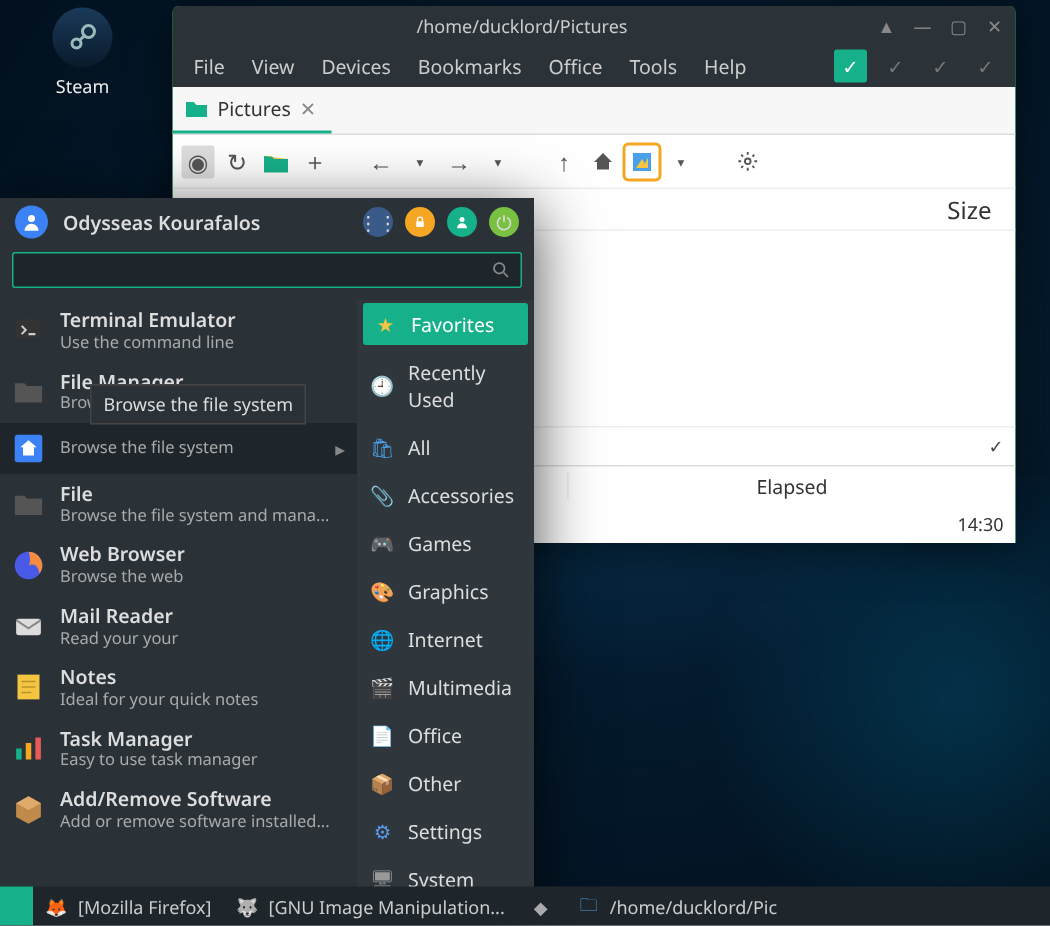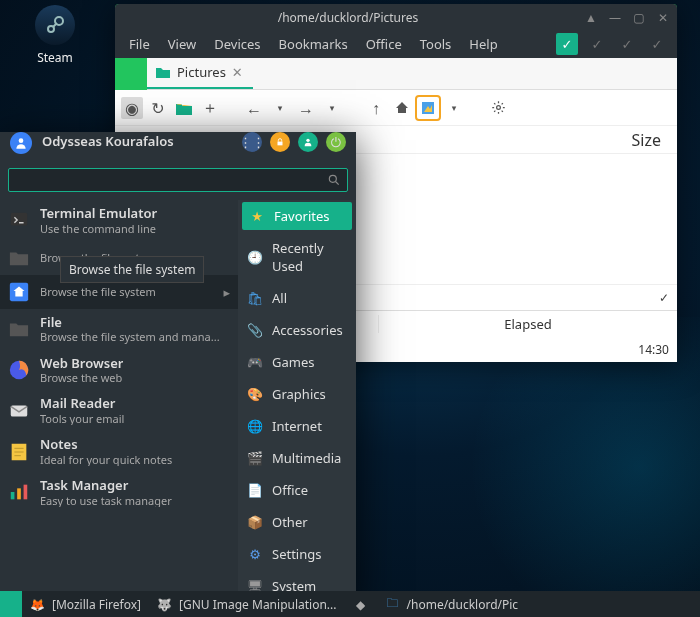--- a/index.html
+++ b/index.html
@@ -17,21 +17,21 @@
   
   .fm-window { position:absolute; top:4px; left:115px; width:562px; height:auto; background:#22c55e; border-radius:4px 4px 0 0; box-shadow:0 4px 30px rgba(0,0,0,0.5); overflow:hidden; }
   .fm-titlebar { height:26px; background:#2b3238; display:flex; align-items:center; padding:0 6px; color:#ccc; font-size:12px; }
   .fm-titlebar .path { flex:1; text-align:center; }
   .fm-titlebar .ctrl { width:16px; height:16px; display:flex; align-items:center; justify-content:center; margin-left:8px; color:#888; cursor:default; }
   .fm-menubar { height:28px; background:#2b3238; display:flex; align-items:center; padding:0 6px; color:#ccc; font-size:13px; gap:2px; }
   .fm-menubar .mi { padding:4px 8px; }
   .fm-menubar .spacer { flex:1; }
   .fm-menubar .btn-check { width:22px; height:22px; display:flex; align-items:center; justify-content:center; margin:0 3px; border-radius:2px; color:#777; }
   .fm-menubar .btn-check.active { background:#16b18a; color:#fff; }
-  .fm-tabbar { height:32px; background:#f7f7f7; display:flex; align-items:flex-end; border-bottom:1px solid #ddd;margin-left:32px; }
+  .fm-tabbar { height:32px; background:#f7f7f7; display:flex; align-items:flex-end; border-bottom:1px solid #ddd; }
   .fm-tab { padding:6px 10px 6px 8px; display:flex; align-items:center; gap:6px; font-size:13px; color:#333; border-bottom:2px solid #16b18a; }
   .fm-toolbar { height:36px; background:#fff; display:flex; align-items:center; padding:0 6px; gap:4px; color:#555; border-bottom:1px solid #eee; }
   .fm-toolbar .tb { width:22px; height:22px; display:flex; align-items:center; justify-content:center; }
   .fm-toolbar .tb.sep { width:14px; }
   .fm-toolbar .highlight { outline:2px solid #f5a623; border-radius:2px; }
   .fm-header { height:28px; background:#fff; display:flex; align-items:center; font-size:16px; color:#333; border-bottom:1px solid #eee; padding-right:8px; }
   .fm-header .col { padding:0 8px; }
   .fm-header .col.size { margin-left:auto; }
   .fm-header .chev { margin-right:10px; color:#555; }
   .fm-body { height:130px; background:#fff; }
@@ -40,21 +40,21 @@
   .fm-task-head { height:26px; background:#fff; display:flex; align-items:center; font-size:13px; color:#333; border-top:1px solid #ddd; }
   .fm-task-head .th { padding:0 8px; border-right:1px solid #eee; }
   .fm-task-row { height:26px; background:#fff; display:flex; align-items:center; font-size:12px; color:#333; }
   .fm-task-row .td { padding:0 8px; }
   .progress-wrap { width:80px; height:14px; background:#e2e2e2; position:relative; }
   .progress-fill { position:absolute; left:0; top:0; bottom:0; background:#e37474; }
   .progress-label { position:absolute; left:0; right:0; text-align:center; font-size:11px; color:#333; line-height:14px; }
 
   
   .app-menu { position:absolute; top:132px; left:0; width:356px; background:#2a3238; box-shadow:0 8px 40px rgba(0,0,0,0.7); color:#ddd; font-size:13px; padding-bottom:8px;}
-  .am-header { height:32px; display:flex; padding:0 10px; gap:10px; }
+  .am-header { height:32px; display:flex; align-items:center; padding:0 10px; gap:10px; }
   .am-avatar { width:22px; height:22px; border-radius:50%; background:#3b82f6; display:flex; align-items:center; justify-content:center; }
   .am-name { font-weight:600; flex:1; }
   .am-icons { display:flex; gap:8px; }
   .am-icons .dot { width:20px; height:20px; border-radius:50%; display:flex; align-items:center; justify-content:center; }
   .am-search { margin:4px 8px 8px; height:24px; background:#1f262b; border:1px solid #16b18a; border-radius:2px; display:flex; align-items:center; padding:0 6px; }
   .am-search input { flex:1; background:transparent; border:none; outline:none; color:#ccc; font-size:12px; }
   .am-body { display:flex; }
   .am-left { width:238px; }
   .am-right { width:118px; background:#2f373d; }
   .am-item { display:flex; align-items:center; gap:10px; padding:6px 8px; position:relative; }
@@ -237,20 +237,21 @@
             <span class="d">Use the command line</span>
           </span>
         </div>
         <div class="am-item">
           <span class="ic">
             <svg width="22" height="20" viewBox="0 0 24 22">
               <path d="M2 5h7l2 2h11v12H2z" fill="#555"></path>
             </svg>
           </span>
           <span class="tx">
+            <span class="t">File Manager</span>
             <span class="d">Browse the file system</span>
           </span>
         </div>
         <div class="am-item hover">
           <span class="ic">
             <svg width="22" height="22" viewBox="0 0 24 24">
               <rect x="2" y="2" width="20" height="20" rx="2" fill="#3b82f6"></rect>
               <path d="M12 6l6 5h-2v6h-8v-6H6z" fill="#fff"></path>
             </svg>
           </span>
@@ -284,21 +285,21 @@
         </div>
         <div class="am-item">
           <span class="ic">
             <svg width="22" height="22" viewBox="0 0 24 24">
               <rect x="3" y="6" width="18" height="12" rx="2" fill="#ddd"></rect>
               <path d="M3 7l9 6 9-6" stroke="#888" fill="none" stroke-width="1.5"></path>
             </svg>
           </span>
           <span class="tx">
             <span class="t">Mail Reader</span>
-            <span class="d">Tools your email</span>
+            <span class="d">Read your your</span>
           </span>
         </div>
         <div class="am-item">
           <span class="ic">
             <svg width="22" height="22" viewBox="0 0 24 24">
               <rect x="4" y="3" width="16" height="18" fill="#f5c542"></rect>
               <line x1="7" y1="8" x2="17" y2="8" stroke="#b8932a"></line>
               <line x1="7" y1="12" x2="17" y2="12" stroke="#b8932a"></line>
               <line x1="7" y1="16" x2="14" y2="16" stroke="#b8932a"></line>
             </svg>
@@ -312,20 +313,32 @@
           <span class="ic">
             <svg width="22" height="22" viewBox="0 0 24 24">
               <rect x="3" y="12" width="4" height="8" fill="#16b18a"></rect>
               <rect x="10" y="8" width="4" height="12" fill="#f5a623"></rect>
               <rect x="17" y="4" width="4" height="16" fill="#e85a5a"></rect>
             </svg>
           </span>
           <span class="tx">
             <span class="t">Task Manager</span>
             <span class="d">Easy to use task manager</span>
+          </span>
+        </div>
+        <div class="am-item">
+          <span class="ic">
+            <svg width="22" height="22" viewBox="0 0 24 24">
+              <path d="M12 2l9 5v10l-9 5-9-5V7z" fill="#c08a4a"></path>
+              <path d="M12 2l9 5-9 5-9-5z" fill="#e0aa6a"></path>
+            </svg>
+          </span>
+          <span class="tx">
+            <span class="t">Add/Remove Software</span>
+            <span class="d">Add or remove software installed...</span>
           </span>
         </div>
       </div>
     <div class="am-right" id="am-right">
         <div class="am-cat sel">
           <span class="ic" style="color:#f5c542">★</span>
           <span>Favorites</span>
         </div>
         <div class="am-cat">
           <span class="ic" style="color:#f58a42">🕘</span>

